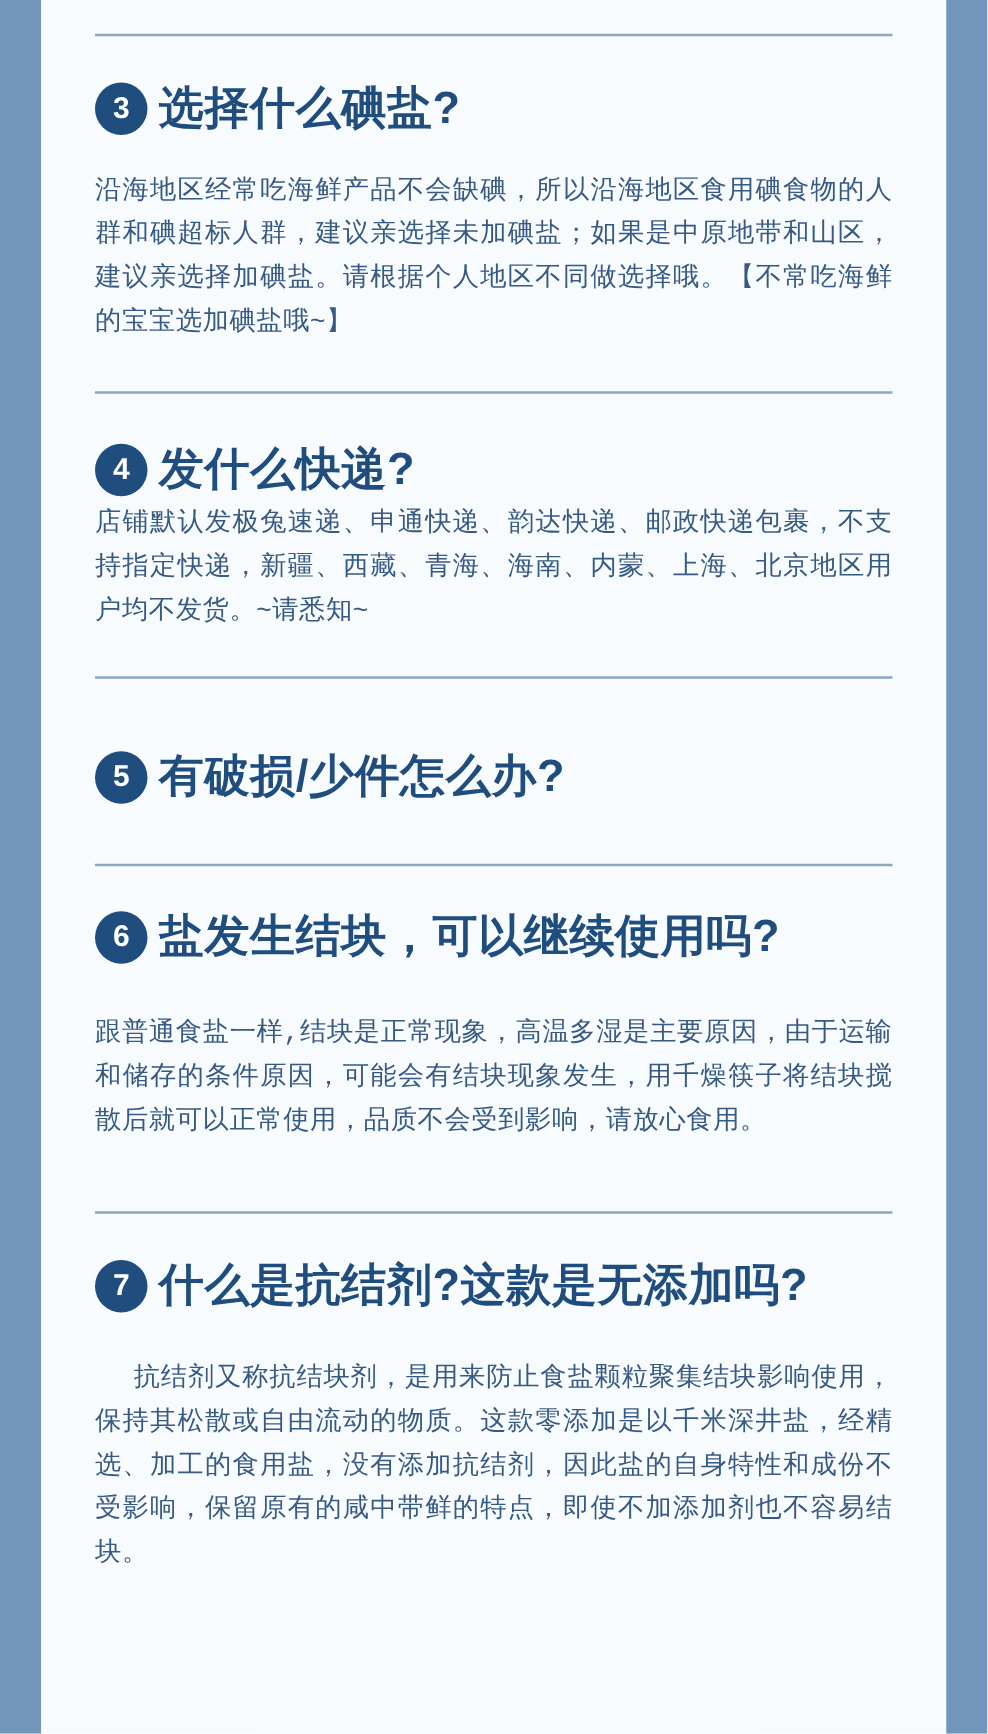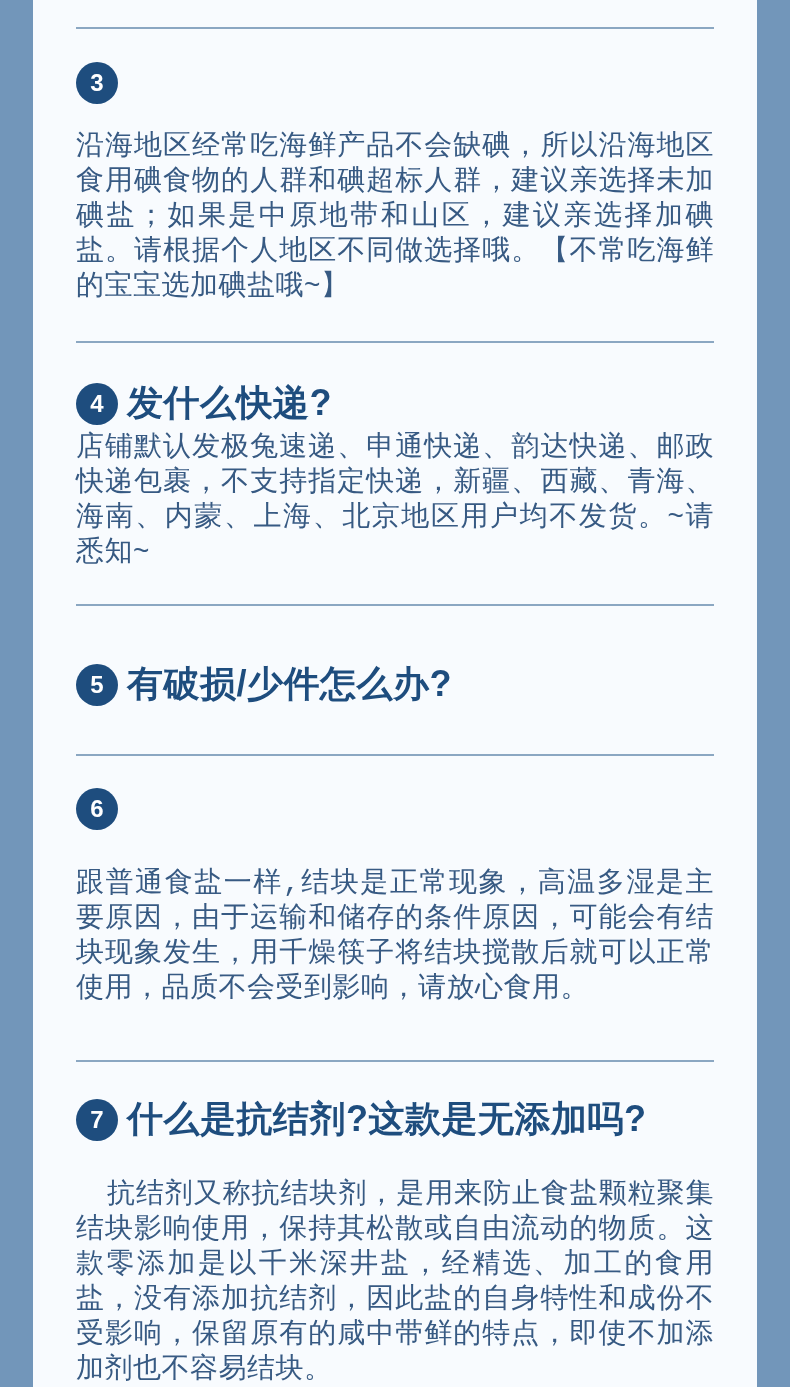--- a/index.html
+++ b/index.html
@@ -69,21 +69,21 @@
   }
   .section h2 {
     font-size: 36px;
     font-weight: 700;
     color: var(--accent);
     letter-spacing: 0.5px;
     white-space: nowrap;
   }
   .section p {
     width: 638px;
-    font-size: 28px;
+    font-size: 21px;
     line-height: 35px;
     color: var(--body-text);
     text-align: justify;
     letter-spacing: 0.5px;
   }
   .s1 p { margin-top: 23px; }
   .s2 p { }
   .s3 p { margin-top: 22px; }
   .s4 p { margin-top: 36px; font-family: Liberation Mono, monospace; }
   .s5 p { margin-top: 31px; }
@@ -95,20 +95,21 @@
 <div class="page">
   <div class="side-band"></div>
 
   <div class="content">
 
     <hr class="divider d1">
 
     <section class="section s1">
       <div class="head">
         <span class="num-circle">3</span>
+        <h2>选择什么碘盐?</h2>
       </div>
       <p>沿海地区经常吃海鲜产品不会缺碘，所以沿海地区食用碘食物的人群和碘超标人群，建议亲选择未加碘盐；如果是中原地带和山区，建议亲选择加碘盐。请根据个人地区不同做选择哦。【不常吃海鲜的宝宝选加碘盐哦~】</p>
     </section>
 
     <hr class="divider d2">
 
     <section class="section s2">
       <div class="head">
         <span class="num-circle">4</span>
         <h2>发什么快递?</h2>
@@ -123,20 +124,21 @@
         <span class="num-circle">5</span>
         <h2>有破损/少件怎么办?</h2>
       </div>
     </section>
 
     <hr class="divider d4">
 
     <section class="section s4">
       <div class="head">
         <span class="num-circle">6</span>
+        <h2>盐发生结块，可以继续使用吗?</h2>
       </div>
       <p>跟普通食盐一样,结块是正常现象，高温多湿是主要原因，由于运输和储存的条件原因，可能会有结块现象发生，用千燥筷子将结块搅散后就可以正常使用，品质不会受到影响，请放心食用。</p>
     </section>
 
     <hr class="divider d5">
 
     <section class="section s5">
       <div class="head">
         <span class="num-circle">7</span>
         <h2>什么是抗结剂?这款是无添加吗?</h2>

